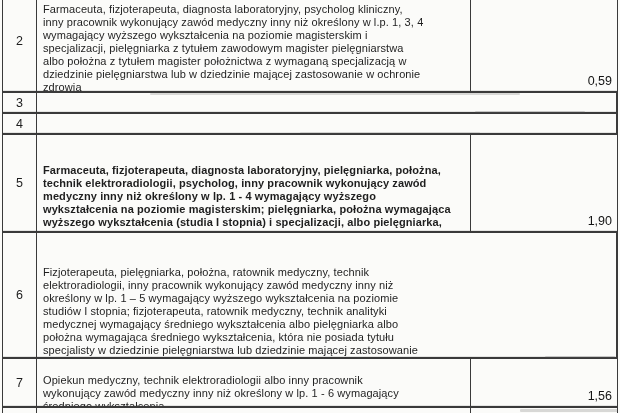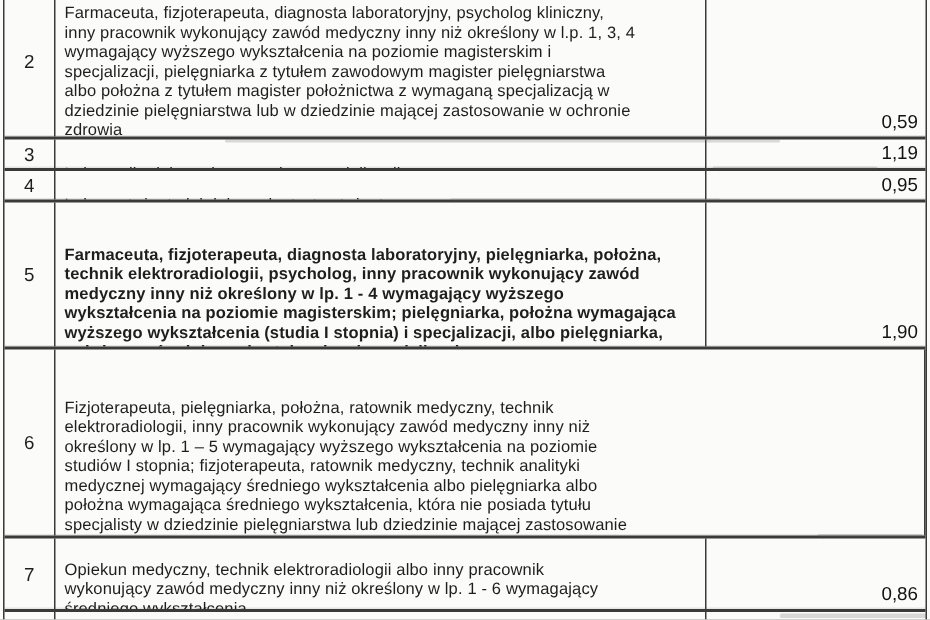--- a/index.html
+++ b/index.html
@@ -98,34 +98,28 @@
       </div>
     </div>
 
     <div class="row r3">
       <div class="cell-no">
         <span>3</span>
       </div>
       <div class="cell-desc">
         <span>Lekarz albo lekarz dentysta, bez specjalizacji</span>
       </div>
-      <div class="cell-val">
-        <span>1,19</span>
-      </div>
     </div>
 
     <div class="row r4">
       <div class="cell-no">
         <span>4</span>
       </div>
       <div class="cell-desc">
         <span>Lekarz stażysta lub lekarz dentysta stażysta</span>
-      </div>
-      <div class="cell-val">
-        <span>0,95</span>
       </div>
     </div>
 
     <div class="row r5">
       <div class="cell-no">
         <span>5</span>
       </div>
       <div class="cell-desc">
         <span>Farmaceuta, fizjoterapeuta, diagnosta laboratoryjny, pielęgniarka, położna,
 technik elektroradiologii, psycholog, inny pracownik wykonujący zawód
@@ -158,21 +152,21 @@
     <div class="row r7">
       <div class="cell-no">
         <span>7</span>
       </div>
       <div class="cell-desc">
         <span>Opiekun medyczny, technik elektroradiologii albo inny pracownik
 wykonujący zawód medyczny inny niż określony w lp. 1 - 6 wymagający
 średniego wykształcenia</span>
       </div>
       <div class="cell-val">
-        <span>0,86</span>
+        <span>1,56</span>
       </div>
     </div>
 
     <div class="row r8">
       <div class="cell-no">
         <span></span>
       </div>
       <div class="cell-desc">
         <span></span>
       </div>

